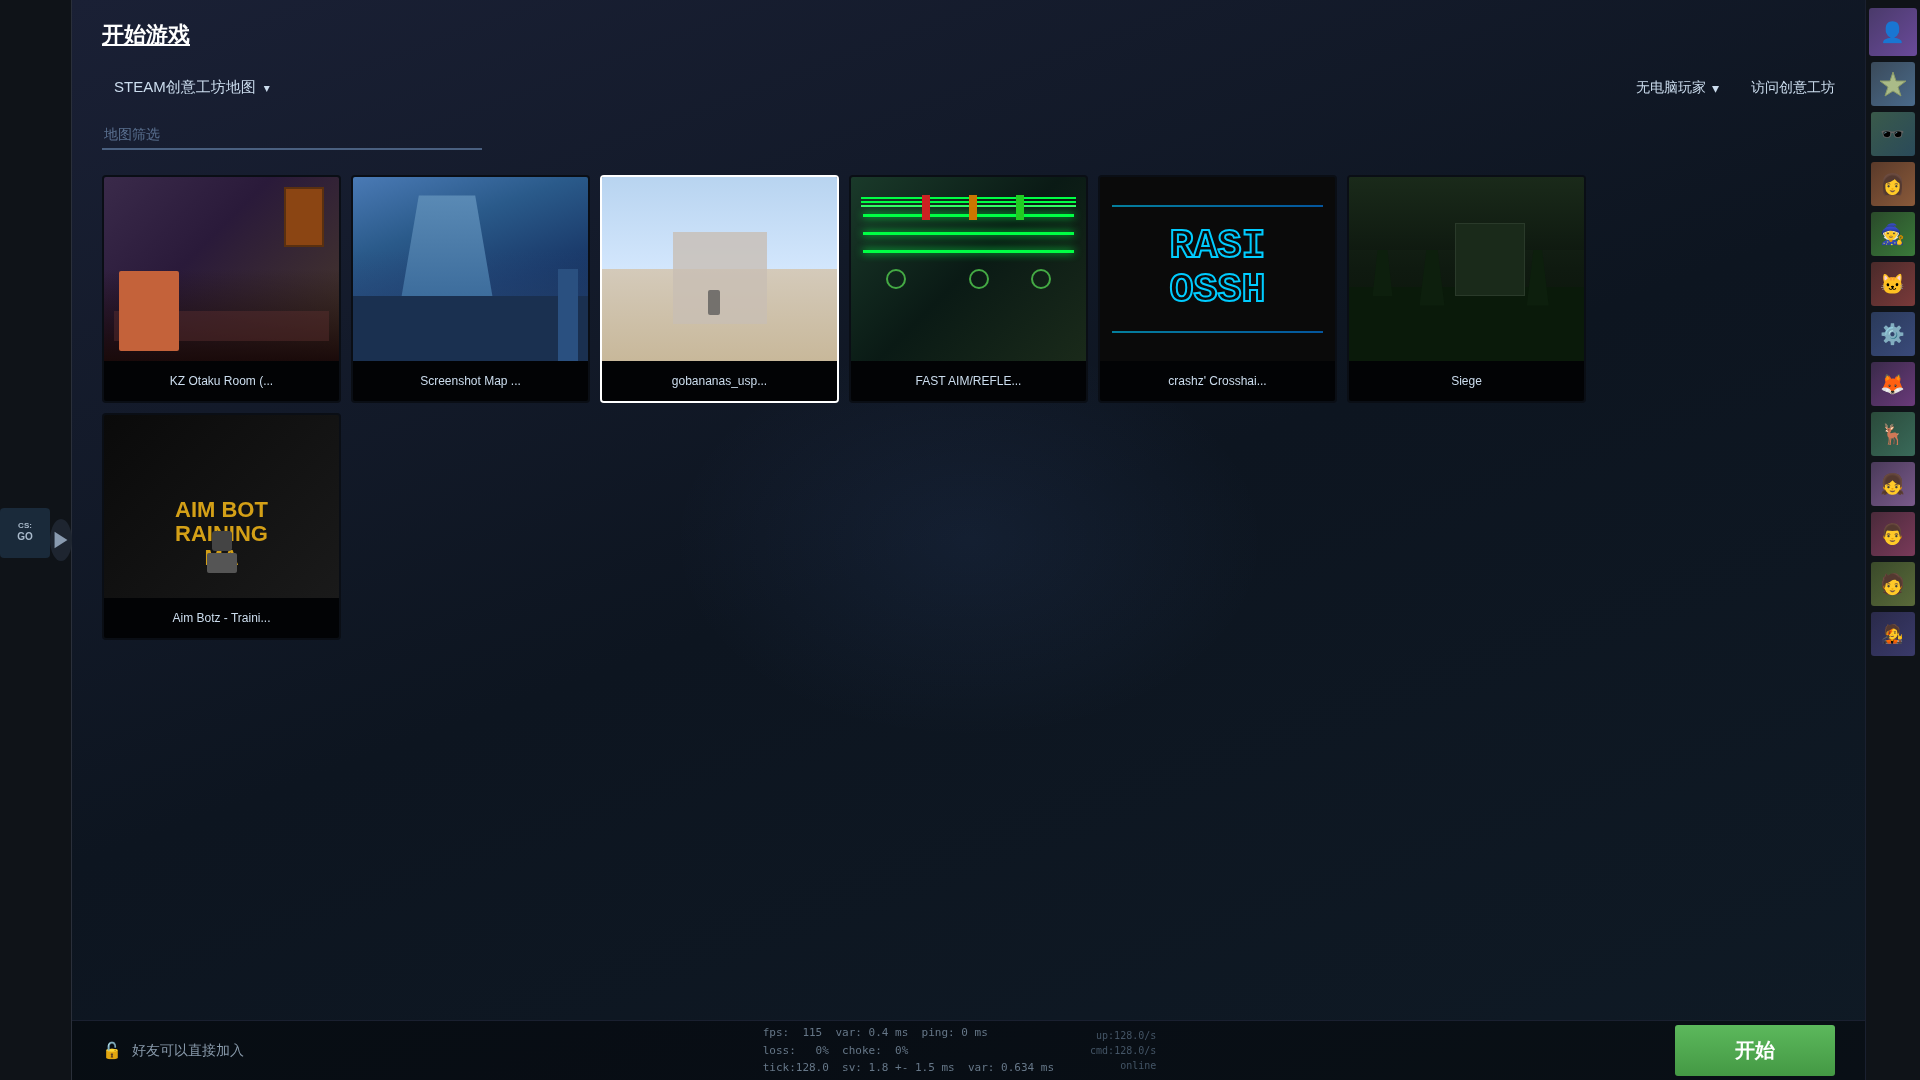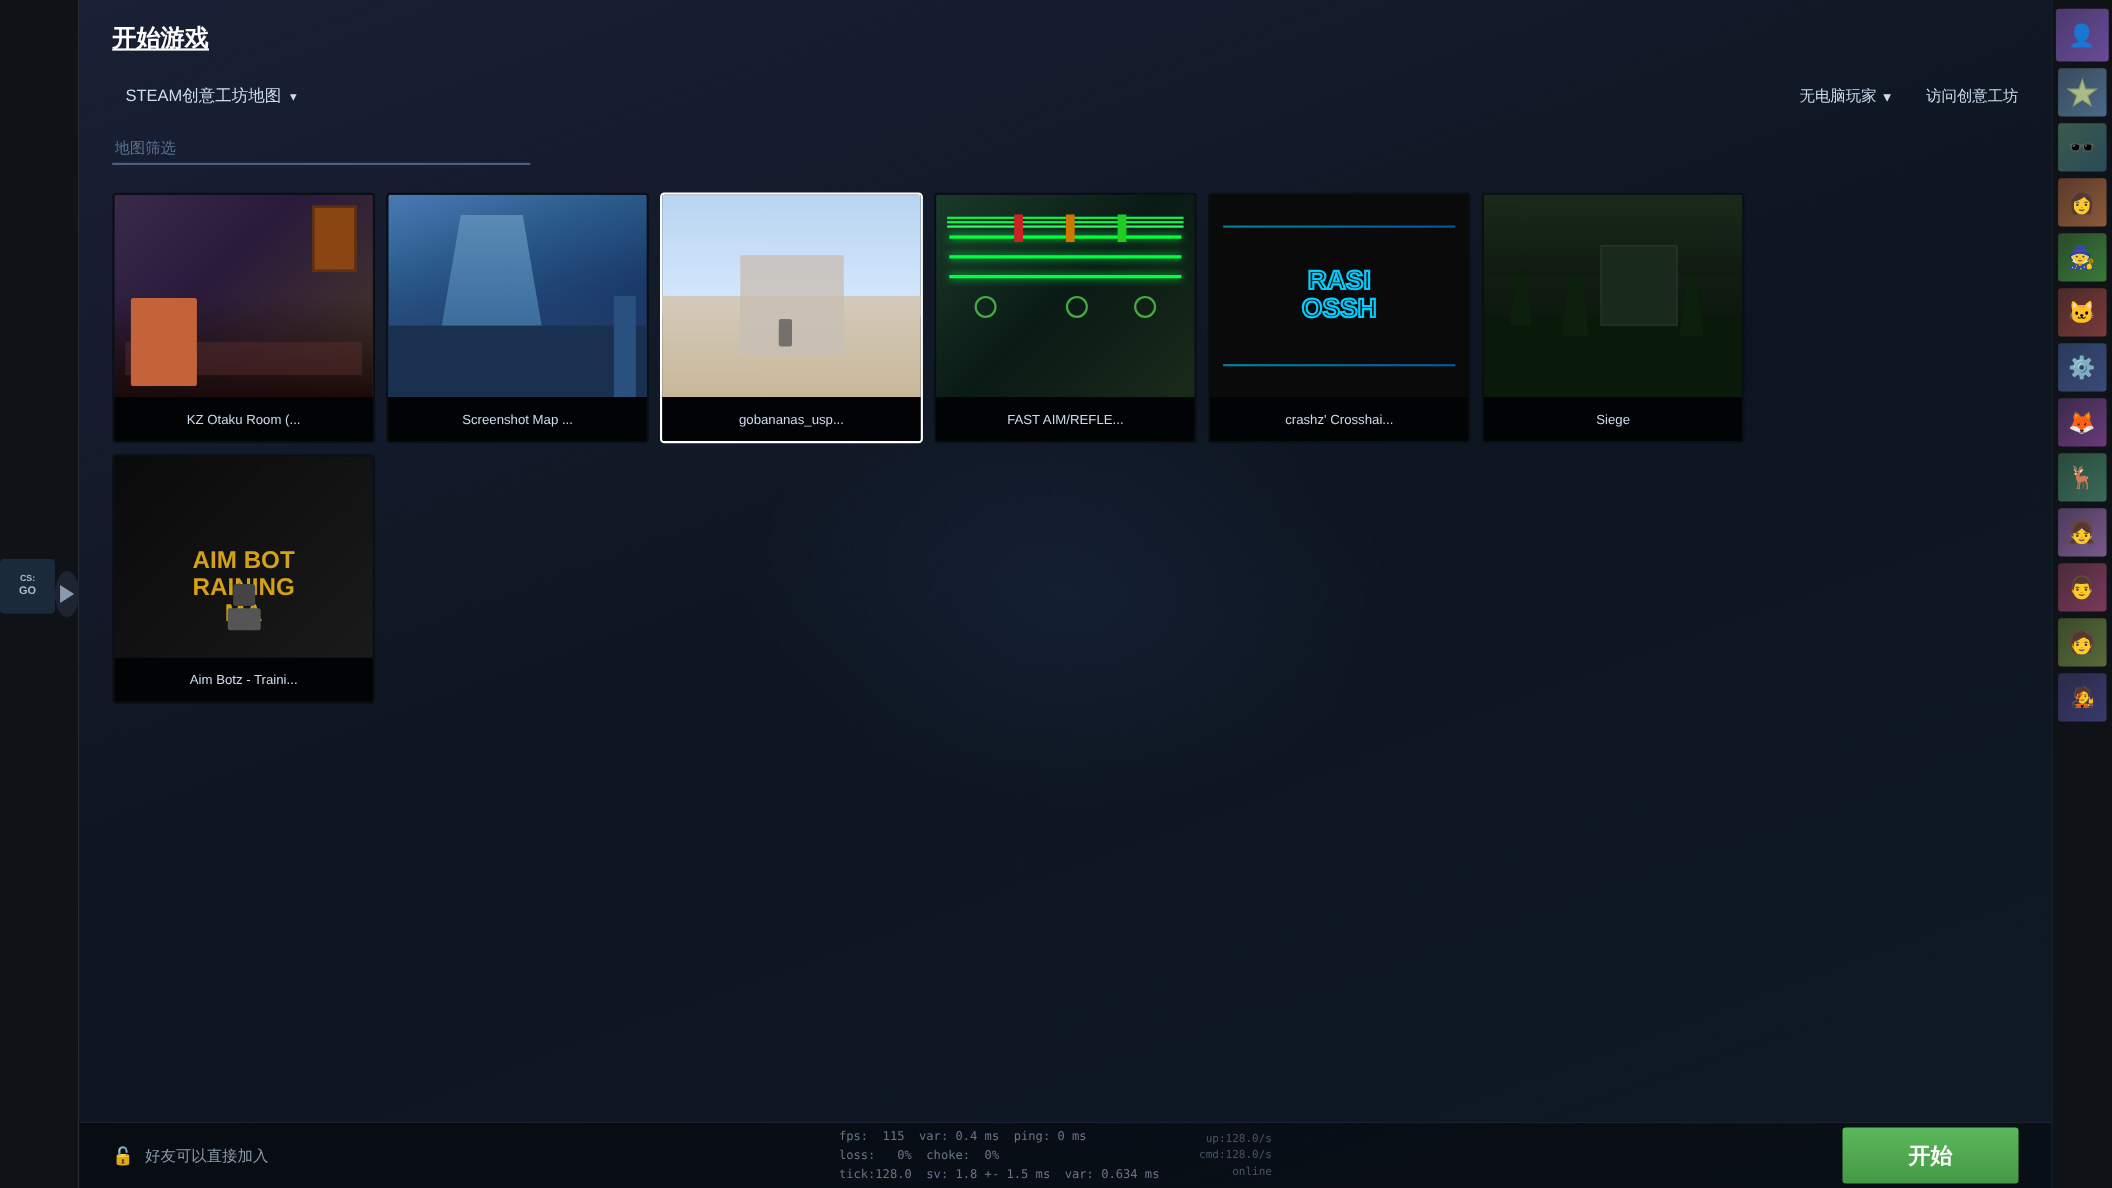--- a/index.html
+++ b/index.html
@@ -359,23 +359,23 @@
 
     
     .icon-svg { width: 22px; height: 22px; fill: currentColor; }
 
     
     .crashz-text {
       position: absolute;
       top: 50%;
       left: 50%;
       transform: translate(-50%, -50%);
-      font-size: 24px;
+      font-size: 40px;
       font-weight: 900;
-      font-family: Liberation Sans, sans-serif;
+      font-family: Liberation Mono, monospace;
       color: transparent;
       -webkit-text-stroke: 2px #00ccff;
       text-align: center;
       line-height: 1.1;
       white-space: nowrap;
     }
 
     
     .aimbotz-text {
       position: absolute;

